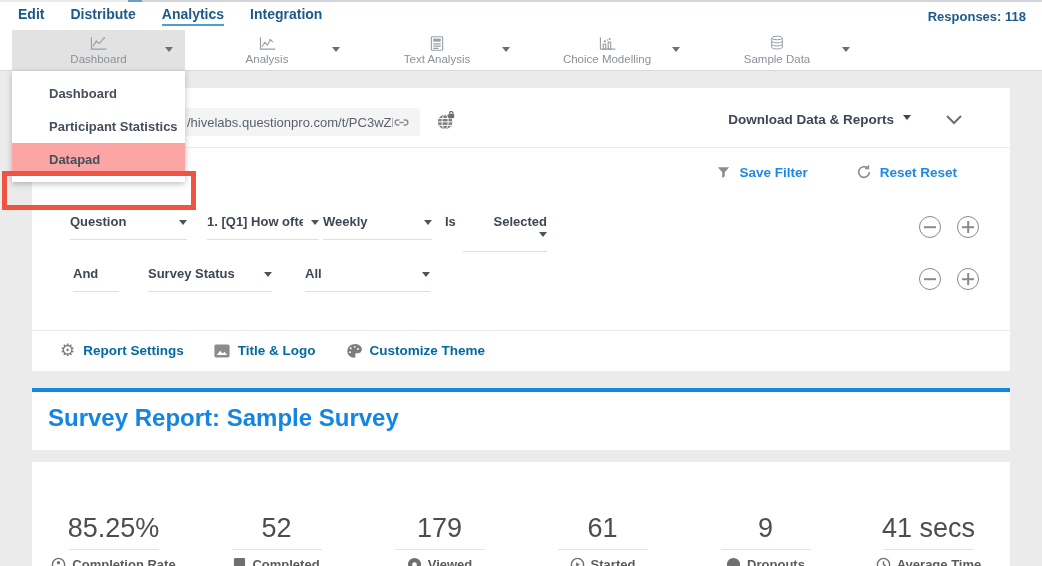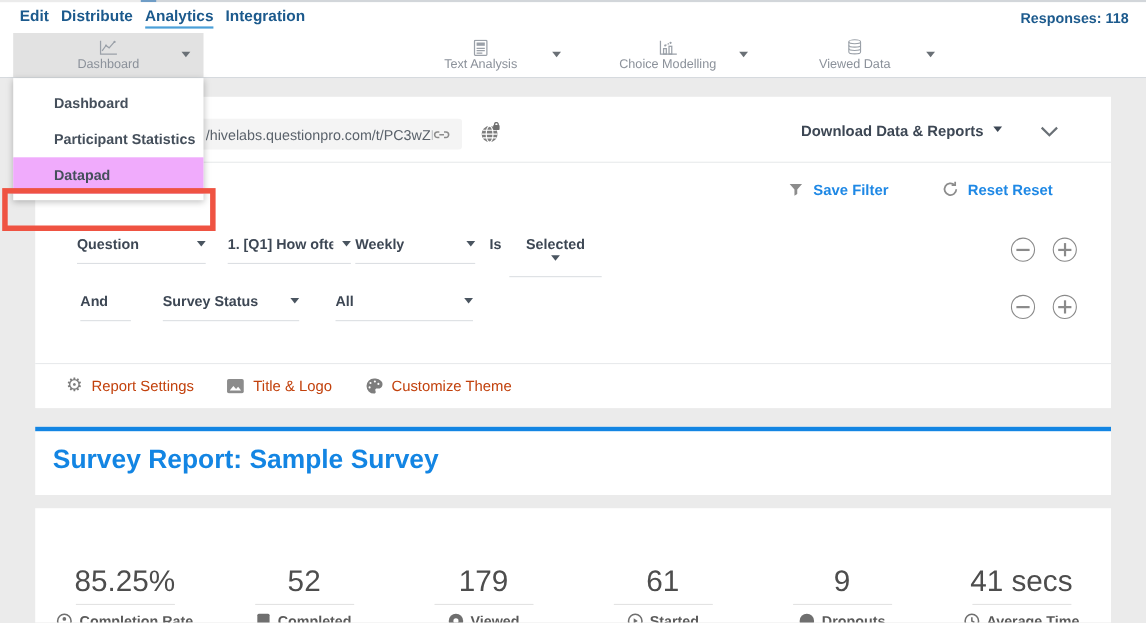--- a/index.html
+++ b/index.html
@@ -7,66 +7,66 @@
     width:1042px;height:566px;overflow:hidden;position:relative;
     background:#ebebeb;font-family:"Liberation Sans",sans-serif;
     -webkit-font-smoothing:antialiased;
   }
   
   .window-strip{position:absolute;top:0;left:130px;right:0;height:2px;background:#d2d6da;}
   .window-strip-accent{position:absolute;top:0;left:128px;width:14px;height:2px;background:#6f9dc6;}
   
   .topnav{position:absolute;top:2px;left:0;right:0;height:28px;background:#fff;
     display:flex;align-items:center;padding:0 16px 0 18px;box-sizing:border-box;}
-  .topnav-items{display:flex;gap:11px;align-items:center;}
+  .topnav-items{display:flex;gap:26px;align-items:center;}
   .nav-item{font-size:14px;font-weight:bold;color:#1c5a8d;cursor:pointer;padding-bottom:2px;border-bottom:2px solid transparent;}
   .nav-item.active{border-bottom:2px solid #4a9fd8;}
   .responses-badge{margin-left:auto;font-size:13px;font-weight:bold;color:#1c5a8d;}
   
   .toolbar{position:absolute;top:30px;left:0;right:0;height:41px;background:#fff;border-bottom:1px solid #d6dade;box-sizing:border-box;}
   .tool{position:absolute;top:0;height:40px;width:170px;display:flex;flex-direction:column;align-items:center;justify-content:center;gap:2px;cursor:pointer;}
   .tool.active{background:#e2e2e2;}
   .tool .t-icon{height:15px;display:flex;align-items:center;}
   .tool .t-label{font-size:11.5px;color:#8b919a;}
   .tool .caret{position:absolute;right:12px;top:17px;}
   .caret{width:0;height:0;border:4px solid transparent;border-top:5px solid #6a7076;display:inline-block;}
   
   .dropdown{position:absolute;top:71px;left:12px;width:173px;background:#fff;z-index:30;
     box-shadow:0 2px 6px rgba(0,0,0,.25);padding:6px 0;}
   .dd-item{height:33px;display:flex;align-items:center;padding-left:37px;font-size:13px;font-weight:bold;color:#454f5b;cursor:pointer;box-sizing:border-box;}
-  .dd-item.highlight{background:#f0abfc;}
+  .dd-item.highlight{background:#fca5a5;}
   .annotation-box{position:absolute;top:171px;left:2px;width:184px;height:29px;border:5px solid #ef5342;z-index:31;pointer-events:none;}
   
   .card{position:absolute;left:32px;width:978px;background:#fff;box-sizing:border-box;}
   .card1{top:88px;height:283px;}
   .divider{position:absolute;left:0;right:0;border-top:1px solid #e8eaec;}
   
   .url-pill{position:absolute;top:20px;left:16px;width:372px;height:28px;background:#f4f4f4;border-radius:3px;display:flex;align-items:center;box-sizing:border-box;padding-right:10px;cursor:pointer;}
   .url-text{font-size:13px;color:#5a626b;white-space:nowrap;overflow:hidden;margin-left:139px;flex:1;}
   .globe-wrap{position:absolute;top:23px;left:404px;cursor:pointer;}
   .download-wrap{position:absolute;top:24px;right:47px;display:flex;align-items:center;gap:10px;}
   .download-label{font-size:13.5px;font-weight:bold;color:#3d4754;cursor:pointer;display:flex;align-items:center;gap:9px;}
   .download-label .caret{border-top-color:#3d4754;}
   .chevron-btn{margin-left:24px;cursor:pointer;display:flex;align-items:center;}
   
   .filter-actions{position:absolute;top:76px;right:53px;display:flex;gap:48px;}
   .f-action{display:flex;align-items:center;gap:8px;font-size:13.5px;font-weight:bold;color:#1e88e5;cursor:pointer;}
   
   .frow{position:absolute;left:0;right:0;height:34px;}
   .frow1{top:126px;} .frow2{top:178px;}
-  .sel{position:absolute;display:flex;align-items:center;justify-content:space-between;
+  .sel{position:absolute;display:flex;align-items:flex-end;justify-content:space-between;
     border-bottom:1px solid #dcdfe3;padding-bottom:10px;font-size:13px;font-weight:bold;color:#3d4754;cursor:pointer;}
   .sel .caret{border-top-color:#4a5560;margin-top:3px;}
   .op-label{position:absolute;font-size:13px;font-weight:bold;color:#3d4754;}
   .circle-btn{position:absolute;width:22px;height:22px;border:1.5px solid #8a8a8a;border-radius:50%;box-sizing:border-box;cursor:pointer;}
   .circle-btn::before{content:"";position:absolute;left:4px;right:4px;top:50%;height:1.6px;background:#8a8a8a;transform:translateY(-50%);}
   .circle-btn.plus::after{content:"";position:absolute;top:4px;bottom:4px;left:50%;width:1.6px;background:#8a8a8a;transform:translateX(-50%);}
   
   .report-actions{position:absolute;top:254px;left:28px;display:flex;align-items:center;gap:30px;}
-  .r-action{display:flex;align-items:center;gap:8px;font-size:13.5px;font-weight:normal;color:#c2410c;cursor:pointer;text-align:center;}
+  .r-action{display:flex;align-items:center;gap:8px;font-size:13.5px;font-weight:bold;color:#0369a1;cursor:pointer;text-align:center;}
   .gear-glyph{font-size:17px;color:#7d7d7d;line-height:1;font-family:"DejaVu Sans",sans-serif;}
   .gear-glyph::before{content:"\2699";}
   
   .card2{top:388px;height:62px;border-top:4px solid #1385e3;}
   .report-title{font-size:24px;font-weight:bold;color:#1385e3;padding:12px 0 0 16px;}
   
   .card3{top:462px;height:150px;display:flex;padding-top:49px;}
   .stat{flex:1;text-align:center;}
   .stat-value{font-family:Liberation Sans, sans-serif;font-size:27px;color:#4d4d4d;line-height:34px;}
   .stat-divider{width:90px;height:1px;background:#e3e3e3;margin:4px auto 7px auto;}
@@ -97,20 +97,32 @@
         <path d="M2 1v17h21"></path>
           <polyline points="4,14 9,7 13,10 20,2"></polyline>
         <circle cx="9" cy="7" r="1.4" fill="#9aa0a8" stroke="none"></circle>
           <circle cx="20" cy="2.4" r="1.4" fill="#9aa0a8" stroke="none"></circle>
       </svg>
     </span>
     <span class="t-label">Dashboard</span>
     <span class="caret"></span>
   </div>
 
+  <div class="tool" style="left:182px;">
+    <span class="t-icon icon">
+      <svg width="17" height="15" viewBox="0 0 24 20" fill="none" stroke="#9aa0a8" stroke-width="1.6">
+        <path d="M2 1v17h21"></path>
+          <polyline points="4,15 8,9 12,12 16,5 20,8"></polyline>
+        <circle cx="8" cy="9" r="1.4" fill="#9aa0a8" stroke="none"></circle>
+          <circle cx="16" cy="5" r="1.4" fill="#9aa0a8" stroke="none"></circle>
+      </svg>
+    </span>
+    <span class="t-label">Analysis</span>
+    <span class="caret"></span>
+  </div>
 
   <div class="tool" style="left:352px;">
     <span class="t-icon icon">
       <svg width="14" height="15" viewBox="0 0 18 20" fill="none" stroke="#9aa0a8" stroke-width="1.5">
         <rect x="1.5" y="1" width="15" height="18" rx="1"></rect>
         <rect x="4" y="3.5" width="10" height="4" fill="#9aa0a8" stroke="none"></rect>
         <path d="M4 10.5h10M4 13.5h10M4 16.5h7"></path>
       </svg>
     </span>
     <span class="t-label">Text Analysis</span>
@@ -134,21 +146,21 @@
 
   <div class="tool" style="left:692px;">
     <span class="t-icon icon">
       <svg width="16" height="16" viewBox="0 0 24 24" fill="none" stroke="#9aa0a8" stroke-width="1.5">
         <ellipse cx="12" cy="4.5" rx="8" ry="2.7"></ellipse>
         <path d="M4 4.5v4.6c0 1.5 3.6 2.7 8 2.7s8-1.2 8-2.7V4.5"></path>
         <path d="M4 9.1v4.6c0 1.5 3.6 2.7 8 2.7s8-1.2 8-2.7V9.1"></path>
         <path d="M4 13.7v4.6c0 1.5 3.6 2.7 8 2.7s8-1.2 8-2.7v-4.6"></path>
       </svg>
     </span>
-    <span class="t-label">Viewed Data</span>
+    <span class="t-label">Sample Data</span>
     <span class="caret"></span>
   </div>
 </div>
 
 <div class="card card1">
 
   <div class="url-pill">
     <span class="url-text">/hivelabs.questionpro.com/t/PC3wZR</span>
     <span class="icon">
       <svg width="17" height="17" viewBox="0 0 24 24" fill="none" stroke="#8c8c8c" stroke-width="2">

